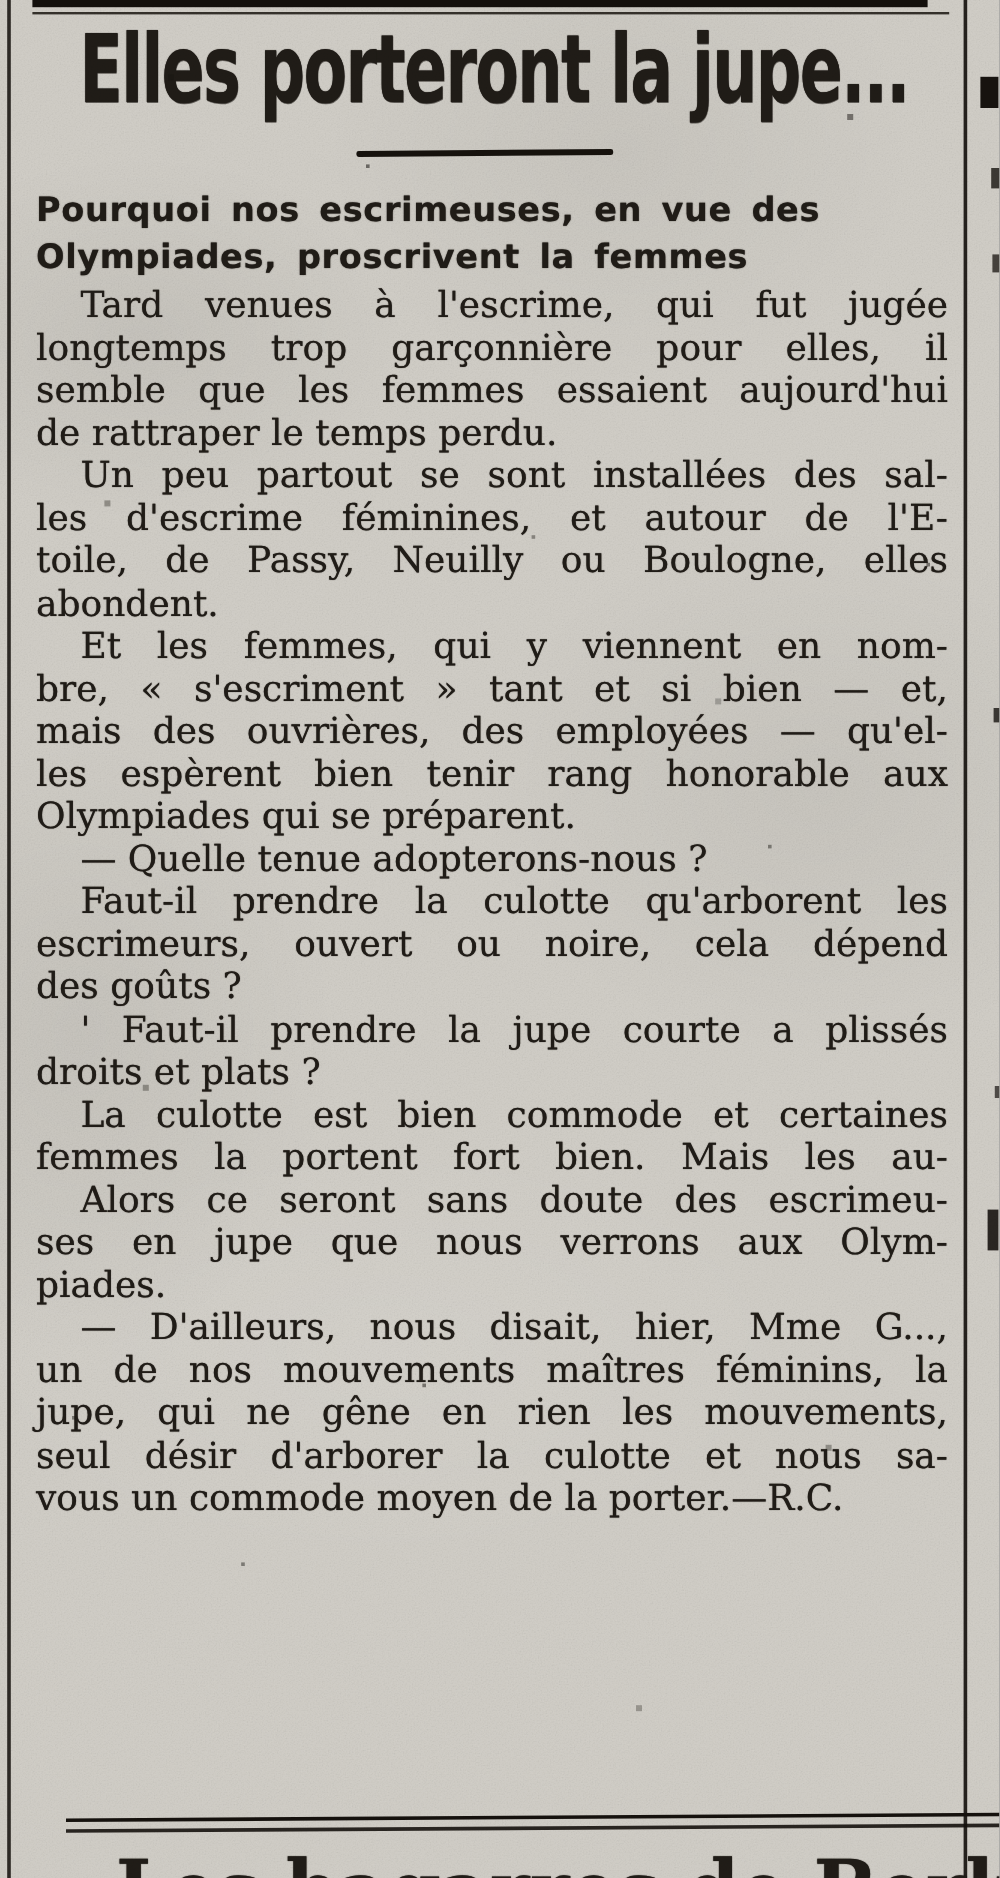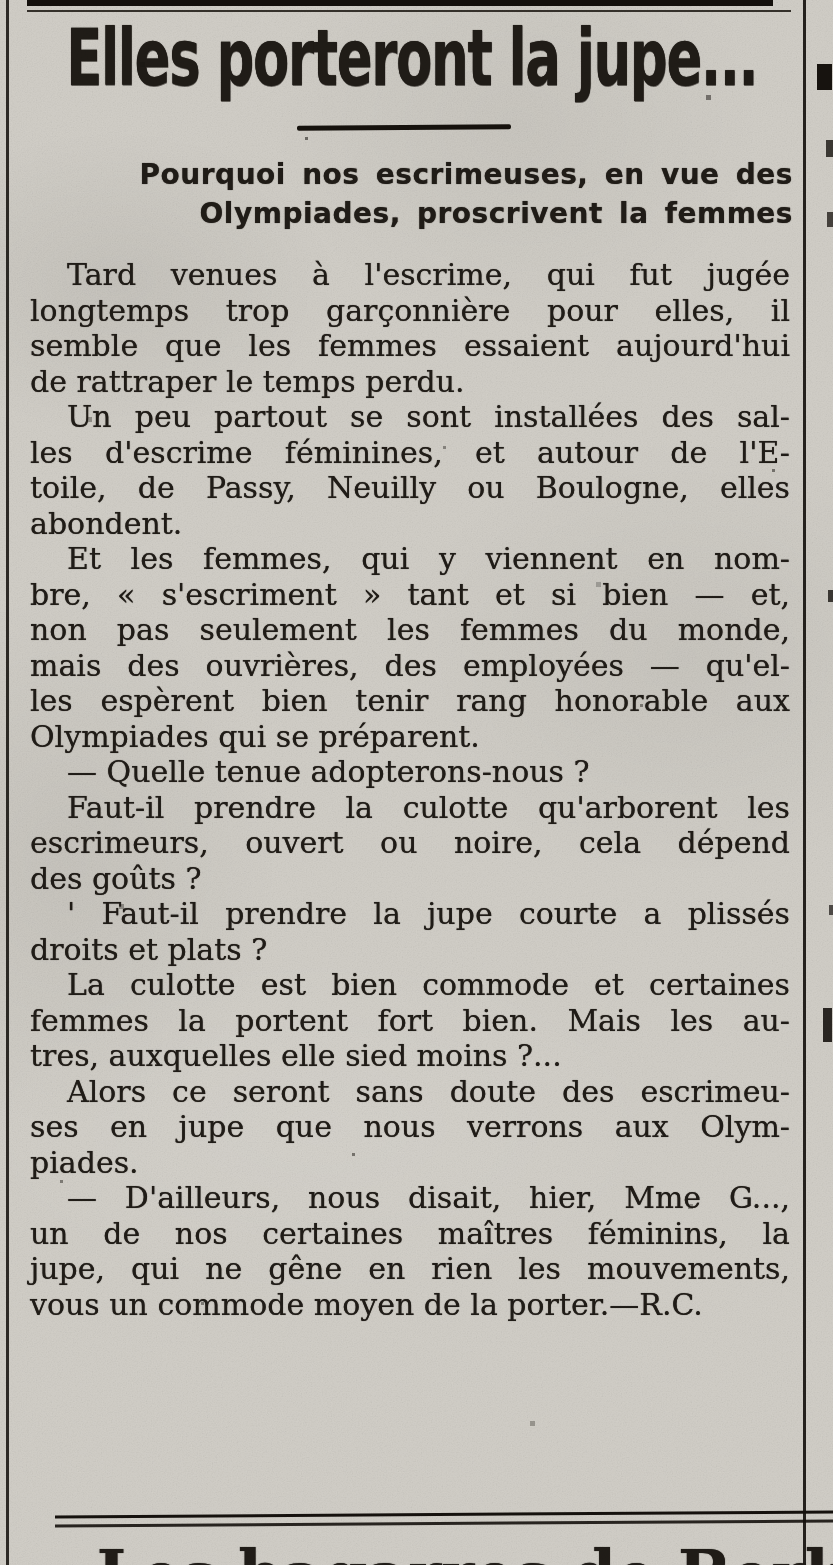--- a/index.html
+++ b/index.html
@@ -50,28 +50,28 @@
   .headline span{
     display:inline-block;
     font-family:"DejaVu Sans","Liberation Sans",sans-serif;
     font-weight:bold;font-size:79px;letter-spacing:-2px;
     transform:scaleX(.67);transform-origin:center top;
     text-shadow:0 0 1px rgba(20,16,12,.9), 0.5px 0.5px 0 rgba(20,16,12,.55);
   }
   .head-rule{position:absolute;left:297px;top:125px;width:214px;height:5px;background:#16120d;transform:rotate(-.4deg);border-radius:2px;}
   .subhead{
     position:absolute;left:30px;top:155px;width:763px;
-    text-align:right;
+    text-align:left;
     font-family:"DejaVu Sans","Liberation Sans",sans-serif;
     font-weight:bold;font-size:28px;line-height:39px;
     letter-spacing:.5px;word-spacing:6px;
     text-shadow:0 0 1px rgba(25,20,15,.8);
   }
   .article-body{
-    position:absolute;left:30px;top:257px;width:760px;
+    position:absolute;left:30px;top:237px;width:760px;
     font-size:30px;
     text-shadow:0 0 .8px rgba(29,24,19,.85);
   }
   .bline{
     height:35.5px;line-height:35.5px;
     text-align:justify;text-align-last:justify;
     white-space:normal;overflow:visible;
   }
   .bline.pfirst{text-indent:37px;}
   .bline.plast{text-align-last:left;}
@@ -120,39 +120,38 @@
       <div class="bline pfirst">Tard venues à l'escrime, qui fut jugée</div>
       <div class="bline">longtemps trop garçonnière pour elles, il</div>
       <div class="bline">semble que les femmes essaient aujourd'hui</div>
       <div class="bline plast">de rattraper le temps perdu.</div>
       <div class="bline pfirst">Un peu partout se sont installées des sal-</div>
       <div class="bline">les d'escrime féminines, et autour de l'E-</div>
       <div class="bline">toile, de Passy, Neuilly ou Boulogne, elles</div>
       <div class="bline plast">abondent.</div>
       <div class="bline pfirst">Et les femmes, qui y viennent en nom-</div>
       <div class="bline">bre, « s'escriment » tant et si bien — et,</div>
-      <div class="bline">non pas seulement les femmes du monde,</div>
       <div class="bline">mais des ouvrières, des employées — qu'el-</div>
       <div class="bline">les espèrent bien tenir rang honorable aux</div>
       <div class="bline plast">Olympiades qui se préparent.</div>
       <div class="bline pfirst plast">— Quelle tenue adopterons-nous ?</div>
       <div class="bline pfirst">Faut-il prendre la culotte qu'arborent les</div>
       <div class="bline">escrimeurs, ouvert ou noire, cela dépend</div>
       <div class="bline plast">des goûts ?</div>
       <div class="bline pfirst">' Faut-il prendre la jupe courte a plissés</div>
       <div class="bline plast">droits et plats ?</div>
       <div class="bline pfirst">La culotte est bien commode et certaines</div>
       <div class="bline">femmes la portent fort bien. Mais les au-</div>
-      <div class="bline plast">tres, auxquelles elle sied moins ?...</div>
       <div class="bline pfirst">Alors ce seront sans doute des escrimeu-</div>
       <div class="bline">ses en jupe que nous verrons aux Olym-</div>
       <div class="bline plast">piades.</div>
       <div class="bline pfirst">— D'ailleurs, nous disait, hier, Mme G...,</div>
-      <div class="bline">un de nos certaines maîtres féminins, la</div>
+      <div class="bline">un de nos mouvements maîtres féminins, la</div>
       <div class="bline">jupe, qui ne gêne en rien les mouvements,</div>
+      <div class="bline">seul désir d'arborer la culotte et nous sa-</div>
       <div class="bline plast">vous un commode moyen de la porter.—R.C.</div>
     </div>
 
   <div class="bot-rule r1"></div>
   <div class="bot-rule r2"></div>
 
   <div class="next-headline">Les bagarres de Berlin</div>
 
   <div class="frag f1"></div>
   <div class="frag f2"></div>

